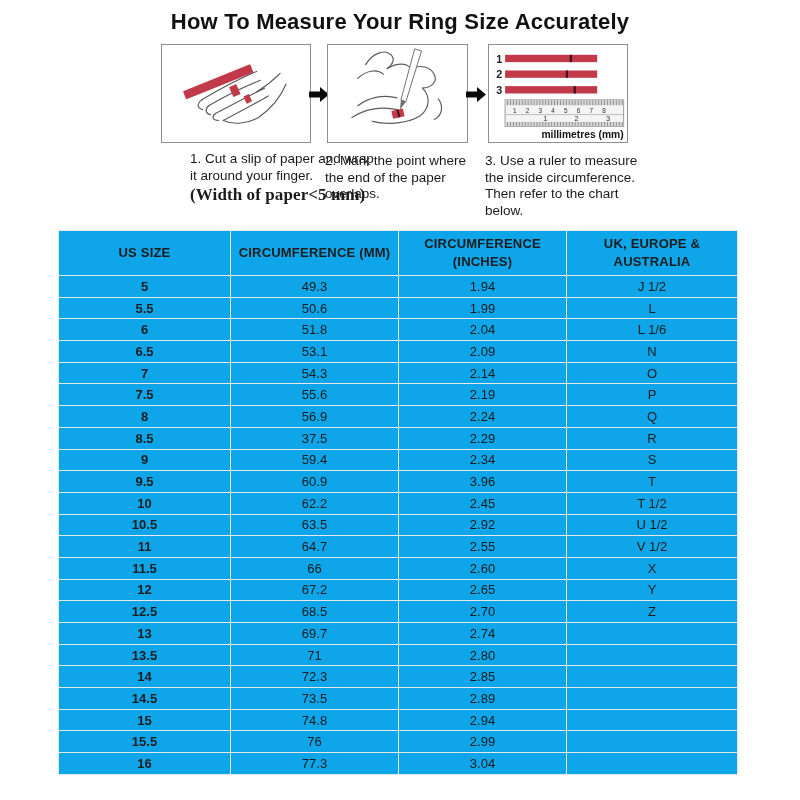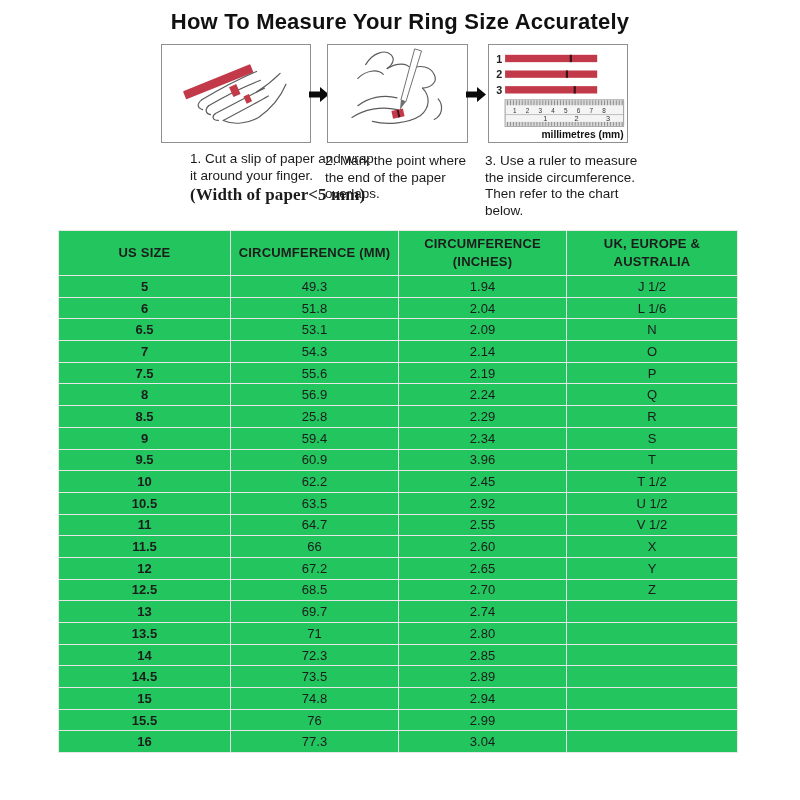--- a/index.html
+++ b/index.html
@@ -53,21 +53,21 @@
     font-weight: 700;
     font-size: 17px;
     letter-spacing: 0.1px;
   }
   table.size {
     position: absolute;
     left: 58px; top: 230px;
     width: 679px;
     border-collapse: collapse;
     table-layout: fixed;
-    background: #22c55e;
+    background: #0ea5e9;
   }
   .size th, .size td {
     border: 1px solid #e7e7e7;
     text-align: center;
     vertical-align: middle;
     font-size: 13px;
     color: #1c1c1c;
     overflow: hidden;
   }
   .size th {
@@ -212,20 +212,26 @@
       </tr>
     </thead>
     <tbody>
         <tr>
           <td class="col-us">5</td>
           <td class="col-mm">49.3</td>
           <td class="col-inches">1.94</td>
           <td class="col-uk">J 1/2</td>
         </tr>
         <tr>
+          <td class="col-us">5.5</td>
+          <td class="col-mm">50.6</td>
+          <td class="col-inches">1.99</td>
+          <td class="col-uk">L</td>
+        </tr>
+        <tr>
           <td class="col-us">6</td>
           <td class="col-mm">51.8</td>
           <td class="col-inches">2.04</td>
           <td class="col-uk">L 1/6</td>
         </tr>
         <tr>
           <td class="col-us">6.5</td>
           <td class="col-mm">53.1</td>
           <td class="col-inches">2.09</td>
           <td class="col-uk">N</td>
@@ -243,21 +249,21 @@
           <td class="col-uk">P</td>
         </tr>
         <tr>
           <td class="col-us">8</td>
           <td class="col-mm">56.9</td>
           <td class="col-inches">2.24</td>
           <td class="col-uk">Q</td>
         </tr>
         <tr>
           <td class="col-us">8.5</td>
-          <td class="col-mm">25.8</td>
+          <td class="col-mm">37.5</td>
           <td class="col-inches">2.29</td>
           <td class="col-uk">R</td>
         </tr>
         <tr>
           <td class="col-us">9</td>
           <td class="col-mm">59.4</td>
           <td class="col-inches">2.34</td>
           <td class="col-uk">S</td>
         </tr>
         <tr>

